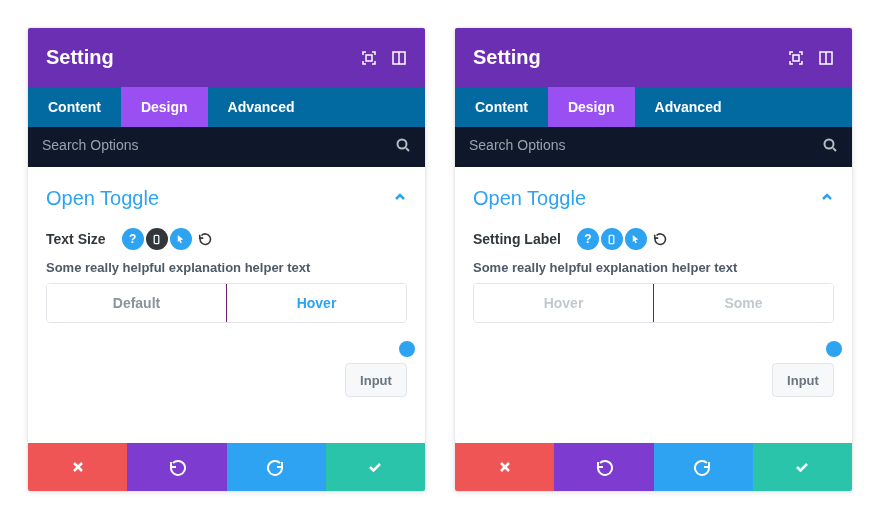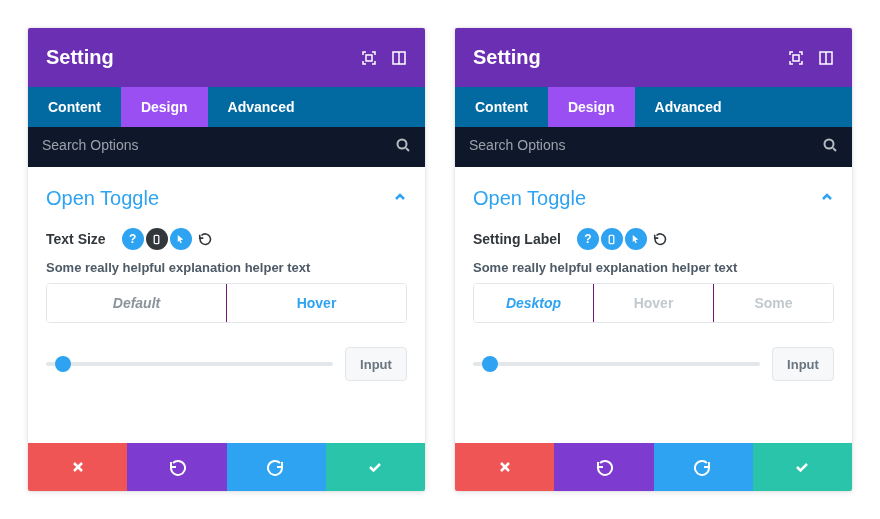--- a/index.html
+++ b/index.html
@@ -151,28 +151,29 @@
     flex: 1;
     text-align: center;
     padding: 11px 6px;
     font-size: 14px;
     font-weight: 600;
     color: #c1c9ce;
     background: #fff;
     border-left: 1px solid #701a75;
     cursor: pointer;
   }
-  .seg-btn:first-child { border-left: none; font-style: italic; }
+  .seg-btn:first-child { border-left: none; }
   .seg-btn.active { color: #2ea3f2; }
   .seg-btn.mid { color: #8a949c; }
 
   .slider-row {
     display: flex;
-    align-items: center;
+    align-items: flex-end;
     gap: 12px;
+    flex-direction: column;
   }
   .slider-wrap { flex: 1; position: relative; }
   .slider-track {
     height: 4px;
     background: #e3e7ea;
     border-radius: 2px;
     position: relative;
   }
   .slider-thumb {
     position: absolute;
@@ -380,21 +381,20 @@
         <span class="reset-mini">
           <svg width="14" height="14" viewBox="0 0 16 16" fill="none" stroke="currentColor" stroke-width="1.8">
               <path d="M4 4a6 6 0 1 1-1.7 4"></path>
               <path d="M2 3v4h4"></path>
             </svg>
         </span>
       </div>
     </div>
     <div class="helper">Some really helpful explanation helper text</div>
     <div class="seg">
-      <div class="seg-btn active">Desktop</div>
       <div class="seg-btn">Hover</div>
       <div class="seg-btn">Some</div>
     </div>
     <div class="slider-row">
       <div class="slider-wrap">
         <div class="slider-track"></div>
         <div class="slider-thumb"></div>
       </div>
       <div class="slider-input-box">Input</div>
     </div>

